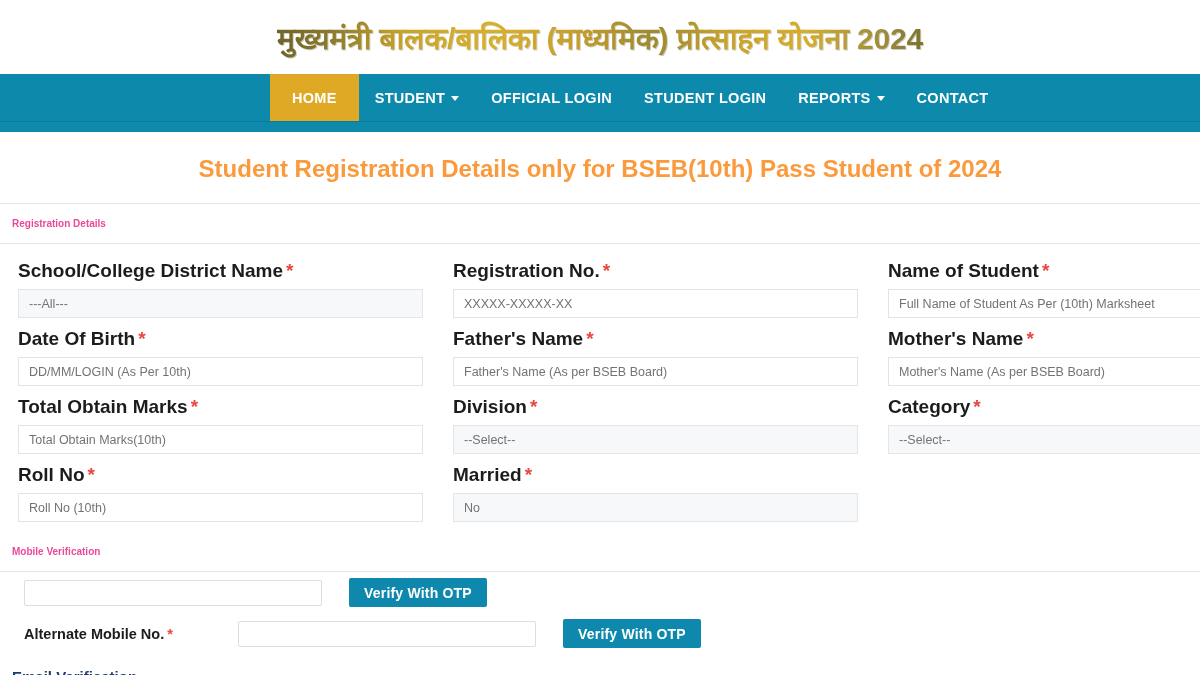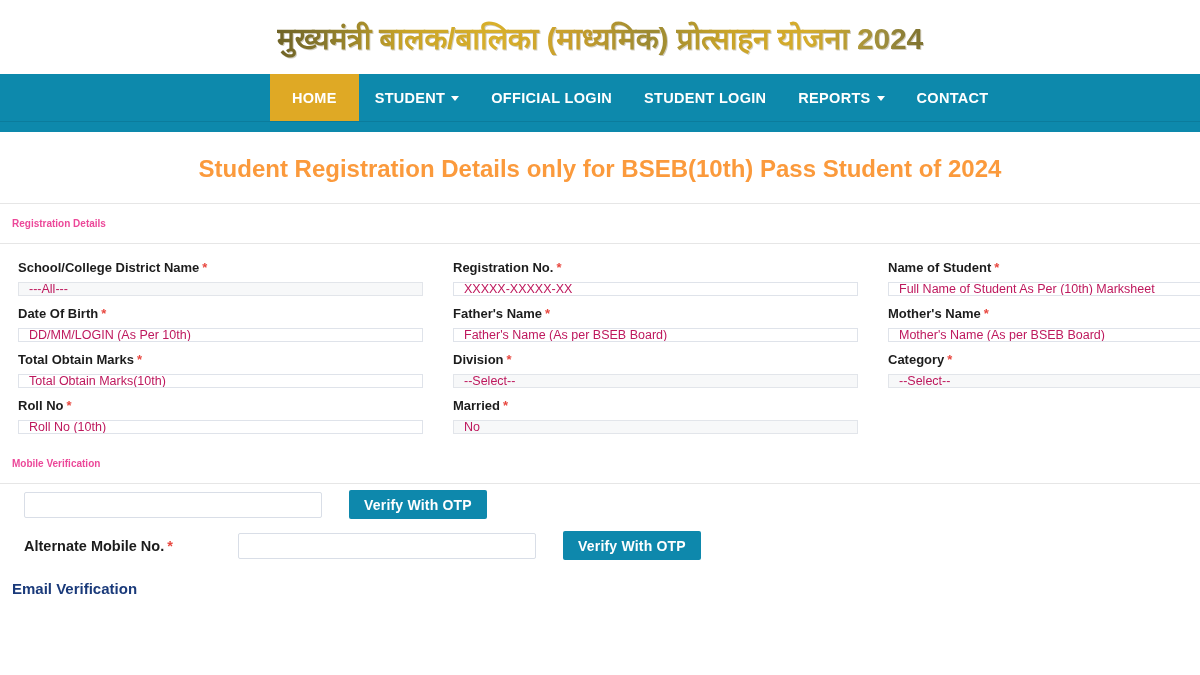--- a/index.html
+++ b/index.html
@@ -118,38 +118,38 @@
     margin-bottom: 10px;
   }
   .form-col {
     padding: 0 0 0 18px;
   }
   .col-1 { width: 435px; }
   .col-2 { width: 435px; }
   .col-3 { width: 330px; }
 
   .field-label {
-    font-size: 13px;
+    font-size: 19px;
     font-weight: bold;
     color: #1c1c1c;
     margin-bottom: 7px;
     white-space: nowrap;
   }
   .req { color: #e8473f; font-weight: bold; margin-left: 3px; }
 
   .field-input {
-    height: 14px;
+    height: 29px;
     border: 1px solid #dfe3ea;
     border-radius: 0;
     background: #ffffff;
     display: flex;
     align-items: center;
     padding-left: 10px;
     font-size: 12.5px;
-    color: #be185d;
+    color: #737373;
     overflow: hidden;
     white-space: nowrap;
   }
   .field-input.w-405 { width: 405px; }
   .field-input.w-405-b { width: 405px; }
   .field-input.disabled {
     background: #f7f8f9;
     border-color: #e2e5ea;
   }
   .field-input.wide-cut { width: 330px; }

